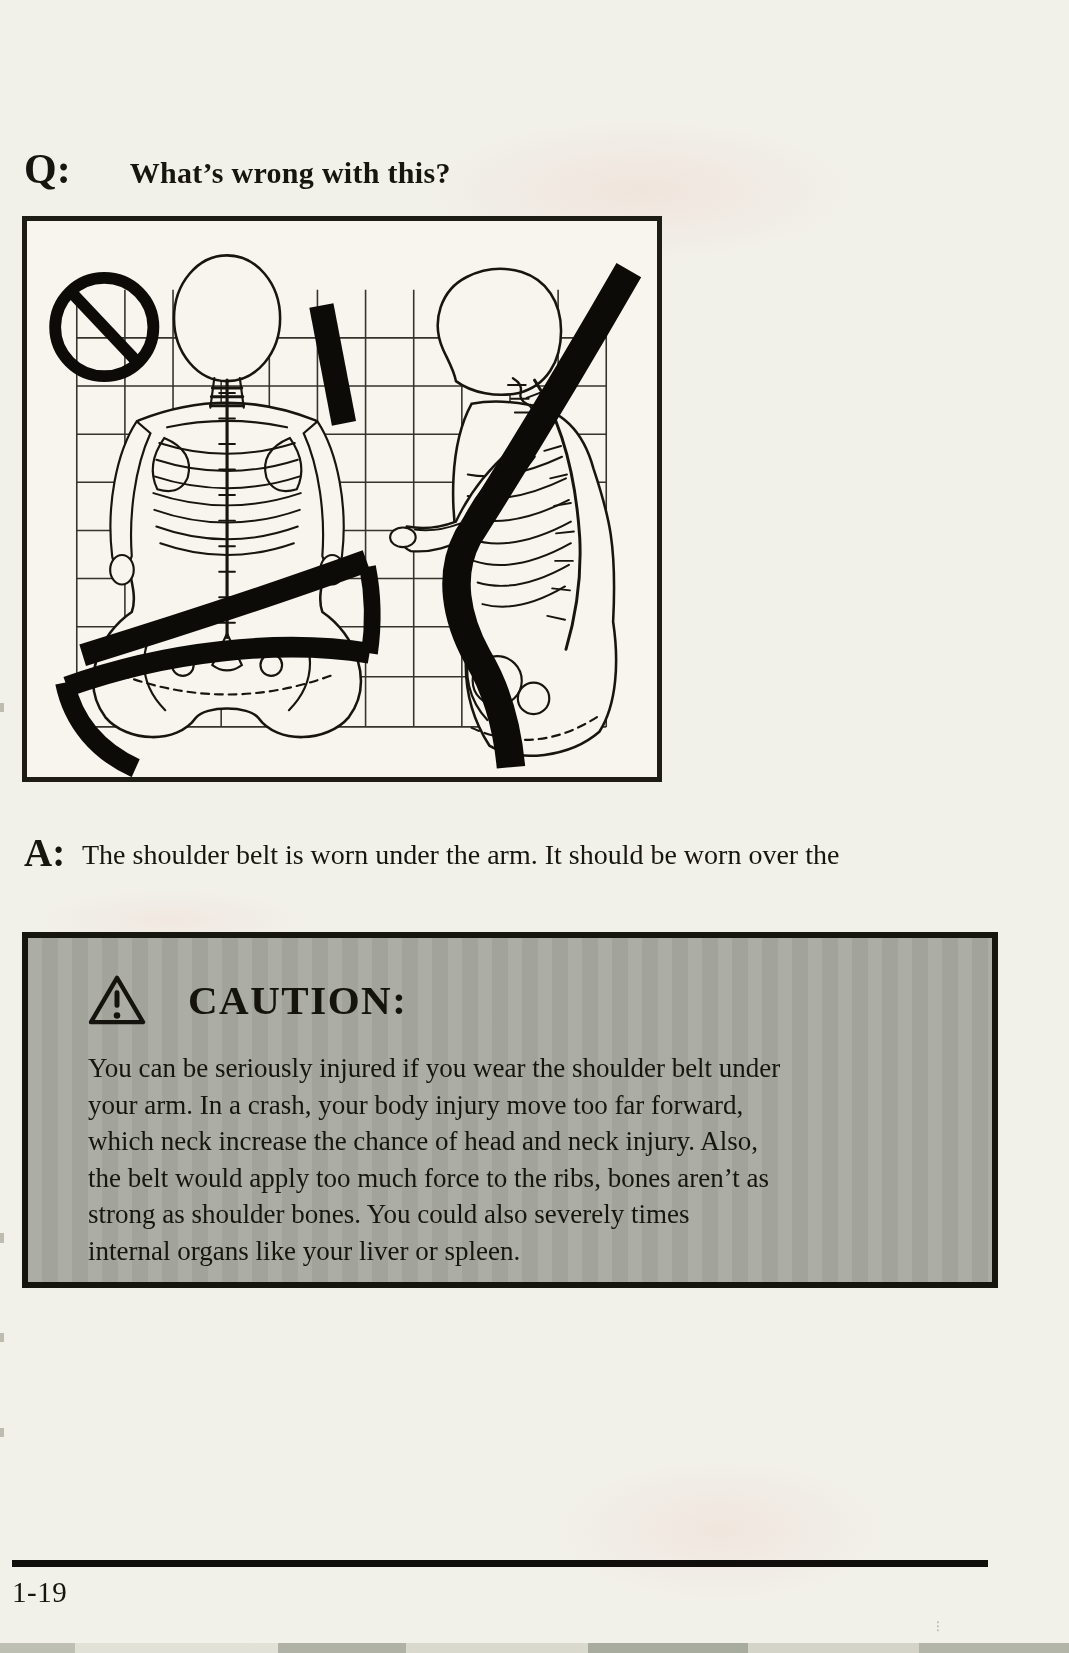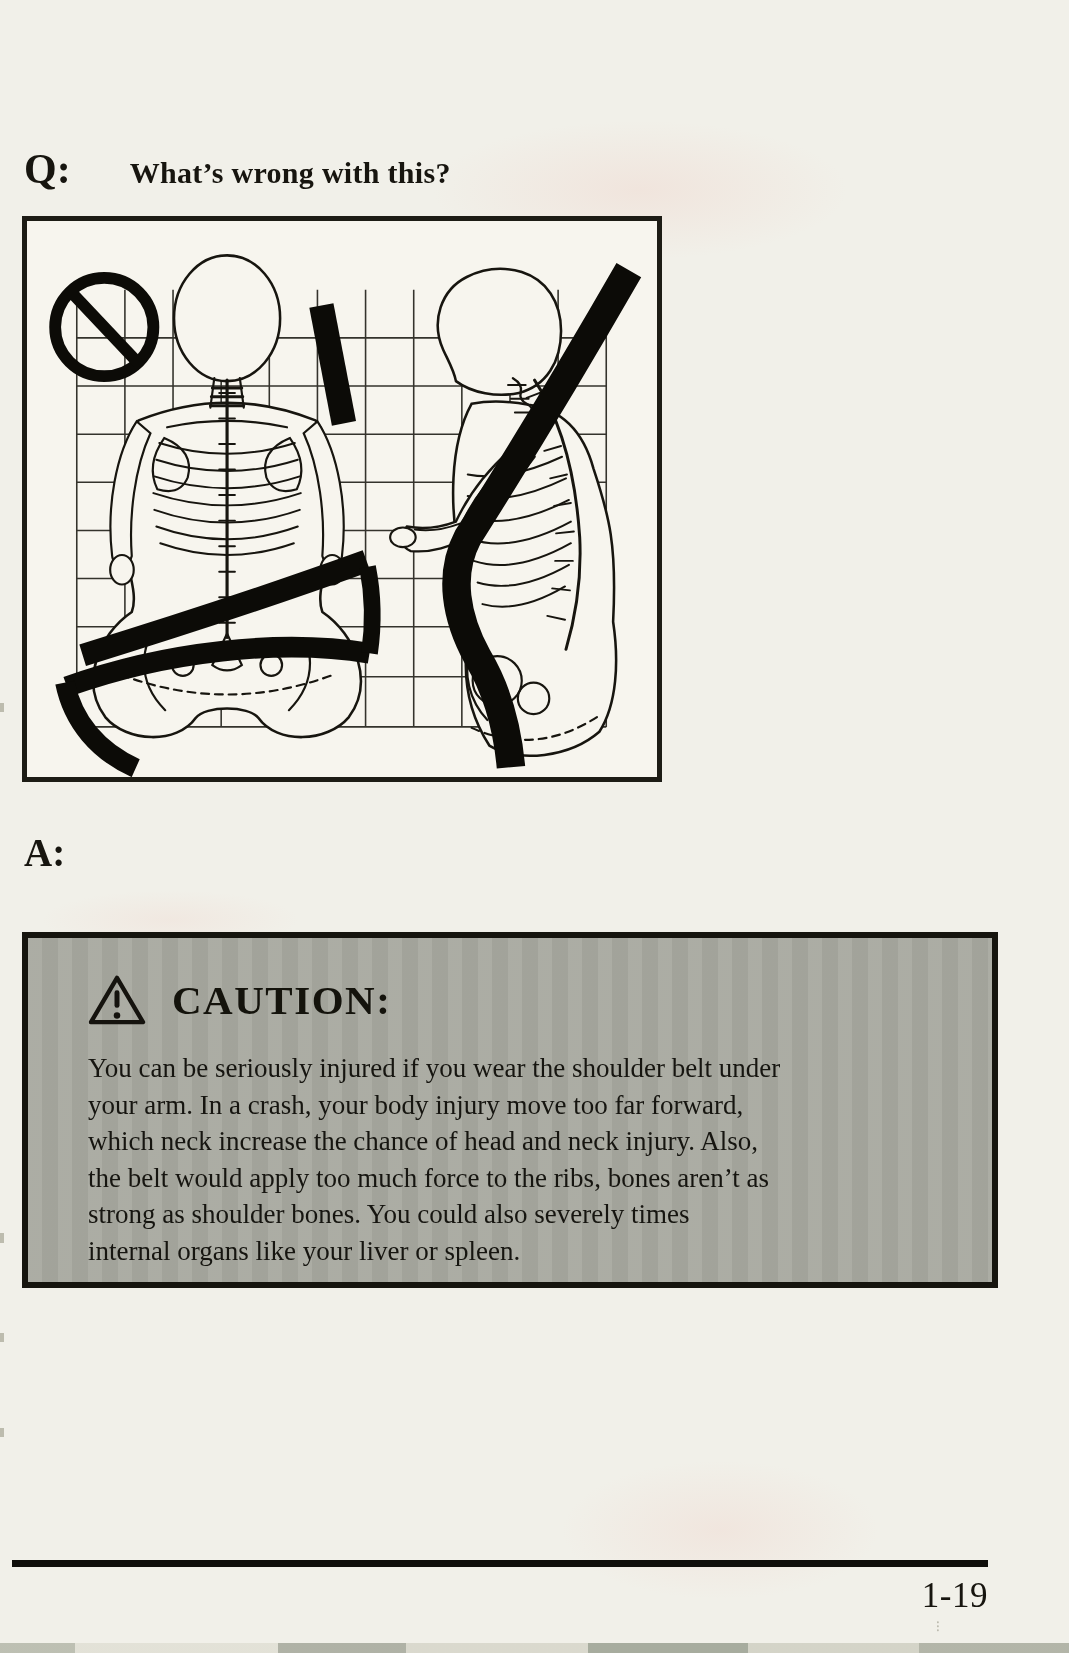--- a/index.html
+++ b/index.html
@@ -28,28 +28,28 @@
   .a-label{font-size:39px;font-weight:bold;line-height:34px;width:58px;flex:none;}
   .a-lines{font-size:28px;line-height:37px;}
   .a-lines div{white-space:nowrap;}
 
   .caution-box{
     position:absolute;left:22px;top:932px;width:976px;height:356px;
     background:#a8a9a0;border:6px solid #16150e;box-sizing:border-box;
     padding:28px 30px 0 60px;
     background-image:repeating-linear-gradient(90deg, rgba(255,255,255,0.045) 0 14px, rgba(0,0,0,0.035) 14px 30px);
   }
-  .caution-head{display:flex;align-items:center;gap:26px;margin-top:8px;}
+  .caution-head{display:flex;align-items:center;gap:42px;margin-top:8px;}
   .caution-head svg{width:58px;height:52px;flex:none;}
   .caution-title{font-size:41px;font-weight:bold;letter-spacing:1.5px;color:#14130c;}
   .caution-body{margin-top:24px;font-size:27px;font-weight:normal;line-height:36.5px;color:#161510;}
   .caution-body div{white-space:nowrap;}
 
   .footer-rule{position:absolute;left:12px;top:1560px;width:976px;height:7px;background:#100f0b;}
-  .page-number{position:absolute;left:12px;top:1576px;width:976px;text-align:right;font-size:35px;letter-spacing:0.5px;}
+  .page-number{position:absolute;left:12px;top:1576px;width:976px;text-align:left;font-size:29px;letter-spacing:0.5px;}
 
   .bottom-edge{
     position:absolute;left:0;top:1643px;width:1069px;height:10px;
     background:linear-gradient(90deg,#b4b7a9 0 7%, #e0dfd4 7% 26%, #a4a79a 26% 38%, #d6d5c9 38% 55%, #9aa091 55% 70%, #cfcfc2 70% 86%, #a8ab9d 86% 100%);
     opacity:0.85;
   }
   .edge-speck{position:absolute;background:#bdbcae;}
   .s1{left:0;top:703px;width:4px;height:9px;}
   .s2{left:0;top:1233px;width:4px;height:10px;}
   .s3{left:0;top:1333px;width:4px;height:9px;}
@@ -145,20 +145,21 @@
       <g stroke="#0c0b07" stroke-width="12" fill="none">
         <circle cx="78" cy="108" r="50"></circle>
         <line x1="44" y1="72" x2="112" y2="144"></line>
       </g>
     </svg>
   </div>
 
   <div class="a-row">
     <span class="a-label">A:</span>
     <div class="a-lines">
+        <div>The shoulder belt is worn under the arm. It should be worn over the</div>
       </div>
   </div>
 
   <div class="caution-box">
     <div class="caution-head">
       <svg viewBox="0 0 60 54">
         <path d="M30 4 L57 50 L3 50 Z" fill="none" stroke="#15130e" stroke-width="4.5" stroke-linejoin="round"></path>
         <rect x="27.4" y="17" width="5.2" height="18" rx="2.4" fill="#15130e"></rect>
         <circle cx="30" cy="43" r="3.4" fill="#15130e"></circle>
       </svg>

